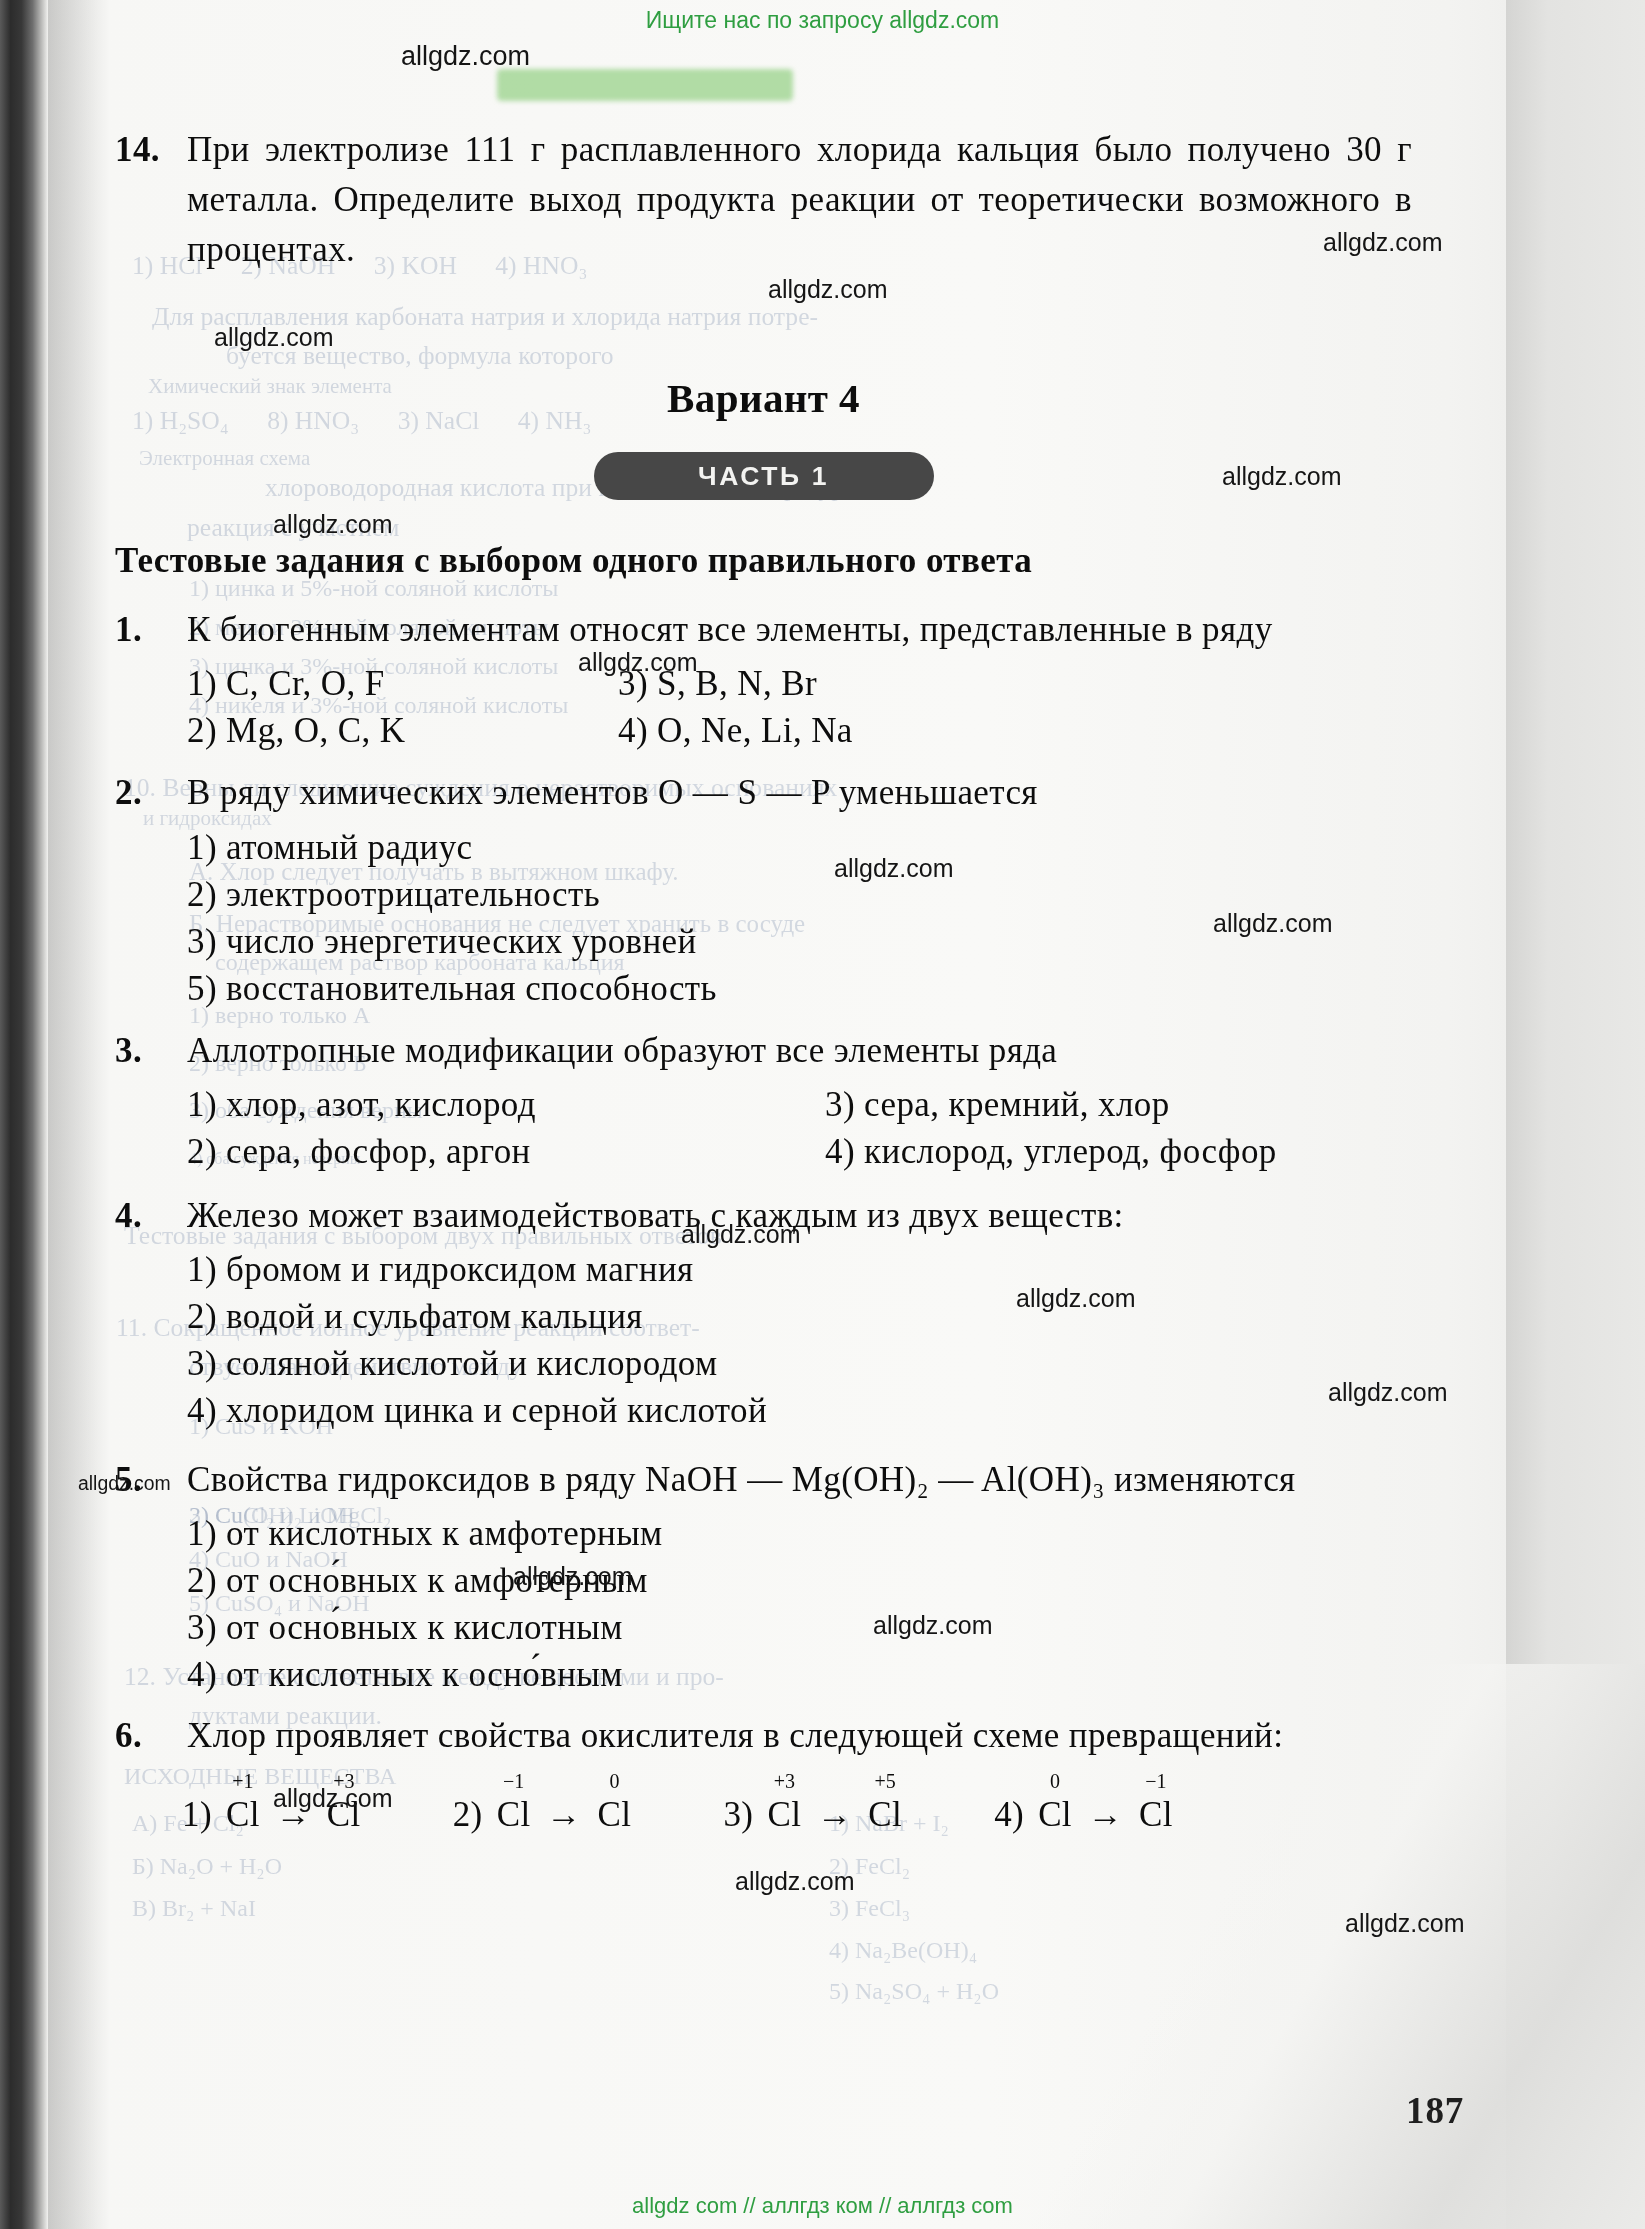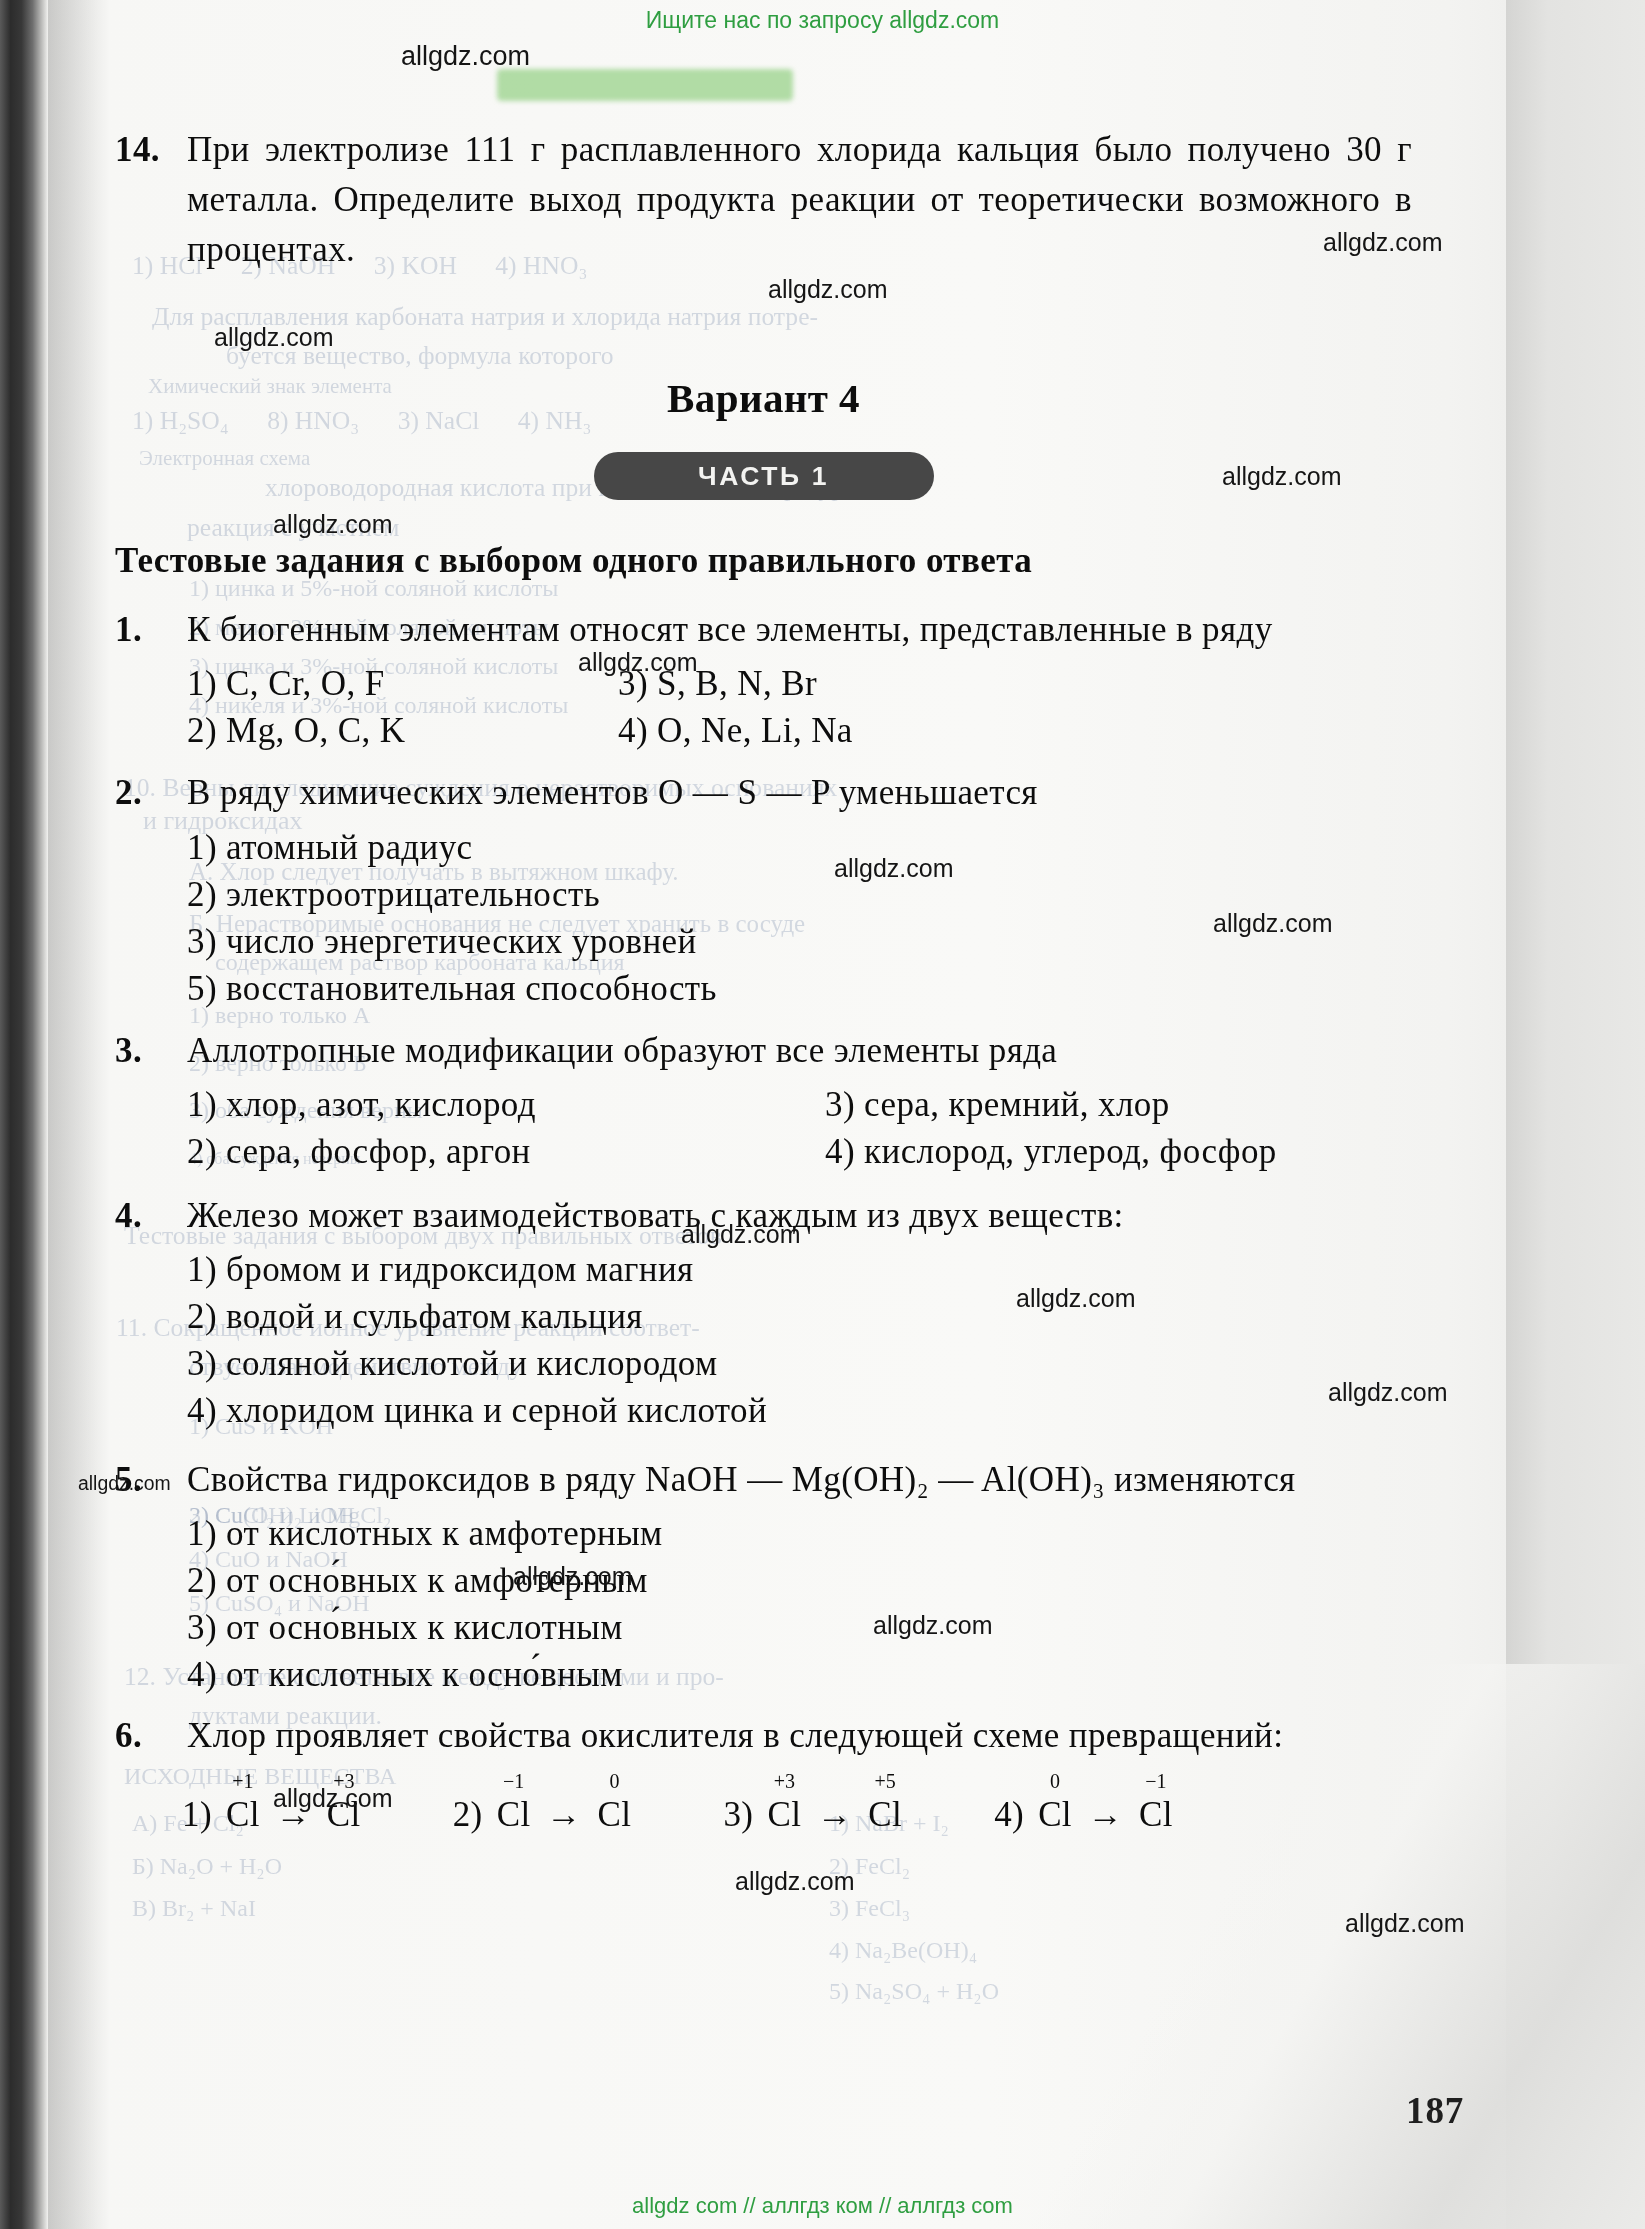--- a/index.html
+++ b/index.html
@@ -81,21 +81,21 @@
       <span style="left: 148px; top: 374px; font-size: 21px;">Химический знак элемента</span>
       <span style="left: 132px; top: 406px; font-size: 25.6px;">1) H₂SO₄      8) HNO₃      3) NaCl      4) NH₃</span>
       <span style="left: 139px; top: 446px; font-size: 21px; font-family: Liberation Serif, serif;">Электронная схема</span>
       <span style="left: 265px; top: 473px; font-size: 25.6px;">хлороводородная кислота при комнатной температуре</span>
       <span style="left: 187px; top: 513px; font-size: 25.6px;">реакция с участием</span>
       <span style="left: 189px; top: 575px; font-size: 24px;">1) цинка и 5%-ной соляной кислоты</span>
       <span style="left: 189px; top: 614px; font-size: 24px;">2) меди и 3%-ной соляной кислоты</span>
       <span style="left: 189px; top: 653px; font-size: 24px;">3) цинка и 3%-ной соляной кислоты</span>
       <span style="left: 189px; top: 692px; font-size: 24px;">4) никеля и 3%-ной соляной кислоты</span>
       <span style="left: 124px; top: 773px; font-size: 25.6px;">10. Верны ли следующие суждения о нерастворимых основаниях</span>
-      <span style="left: 143px; top: 806px; font-size: 26px;">и гидроксидах</span>
+      <span style="left: 143px; top: 806px; font-size: 21px;">и гидроксидах</span>
       <span style="left: 189px; top: 858px; font-size: 25px;">А. Хлор следует получать в вытяжном шкафу.</span>
       <span style="left: 189px; top: 910px; font-size: 25px;">Б. Нерастворимые основания не следует хранить в сосуде</span>
       <span style="left: 215px; top: 949px; font-size: 24px;">содержащем раствор карбоната кальция</span>
       <span style="left: 189px; top: 1002px; font-size: 24px;">1) верно только А</span>
       <span style="left: 189px; top: 1050px; font-size: 24px;">2) верно только Б</span>
       <span style="left: 189px; top: 1097px; font-size: 24px;">3) оба суждения верны</span>
       <span style="left: 189px; top: 1150px; font-size: 16px;">4) оба суждения неверны</span>
       <span style="left: 124px; top: 1221px; font-size: 25.6px;">Тестовые задания с выбором двух правильных ответов</span>
       <span style="left: 116px; top: 1313px; font-size: 25.6px;">11. Сокращённое ионное уравнение реакции соответ-</span>
       <span style="left: 189px; top: 1352px; font-size: 25.6px;">ствует взаимодействию между</span>

